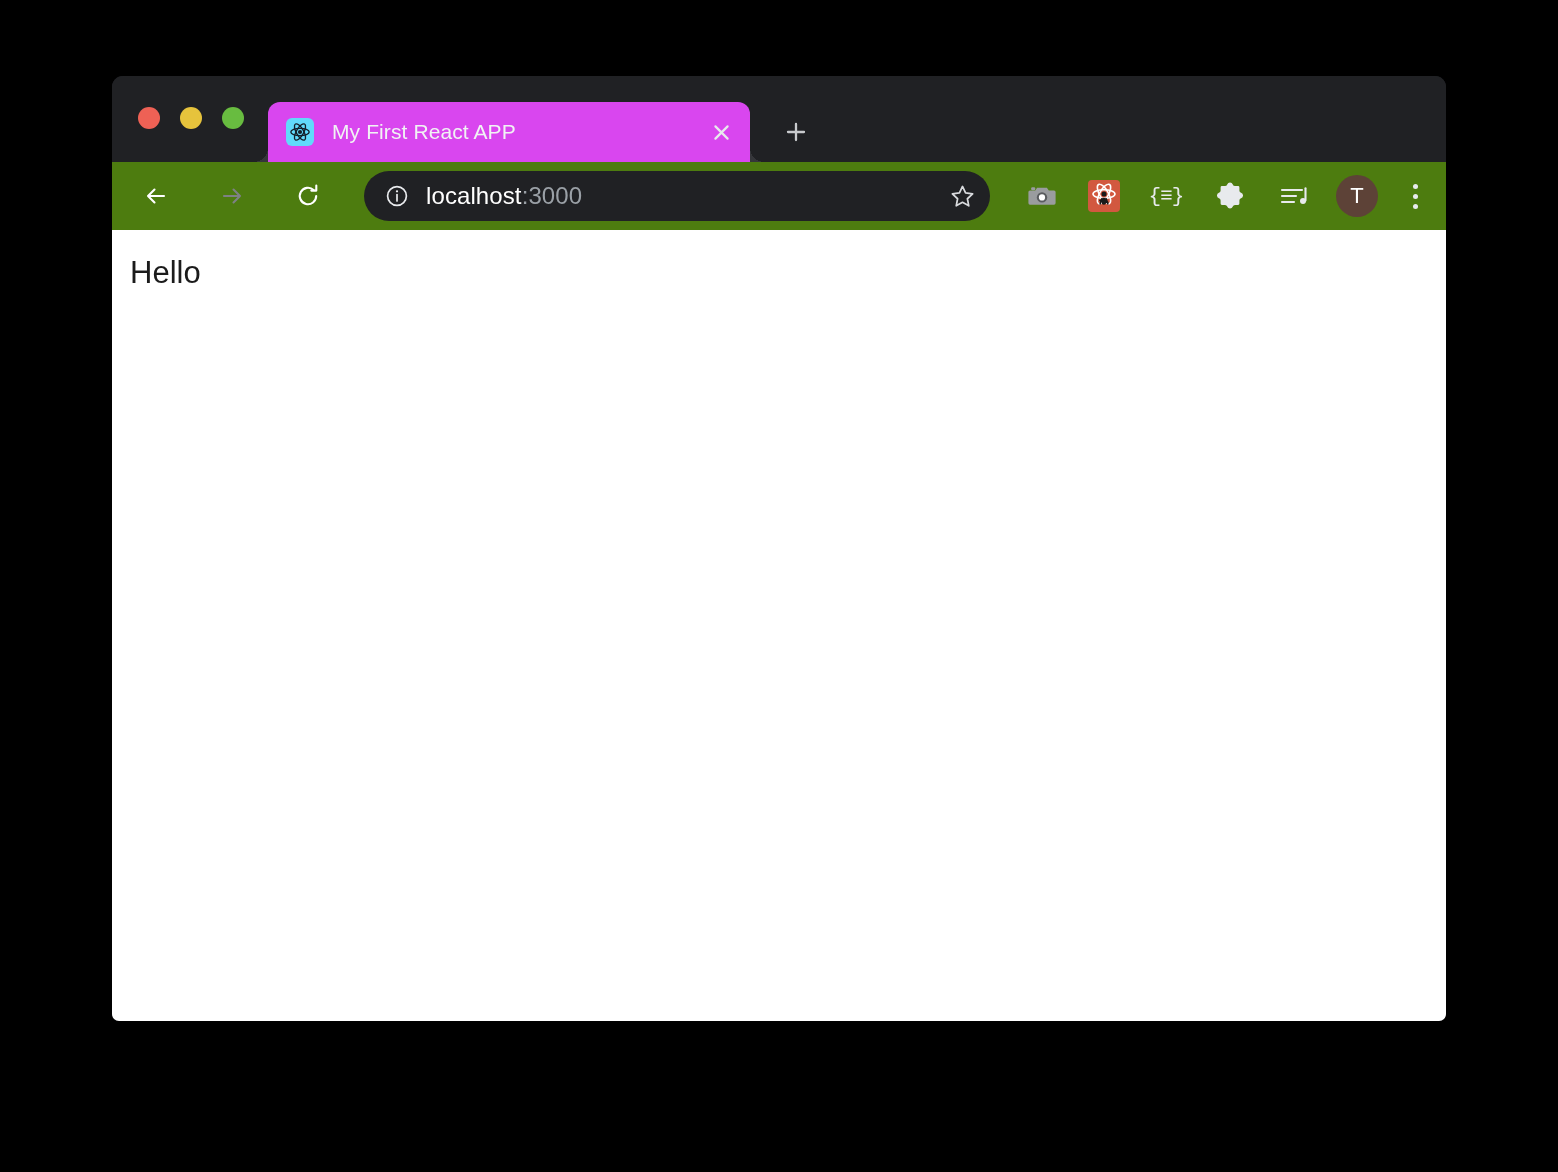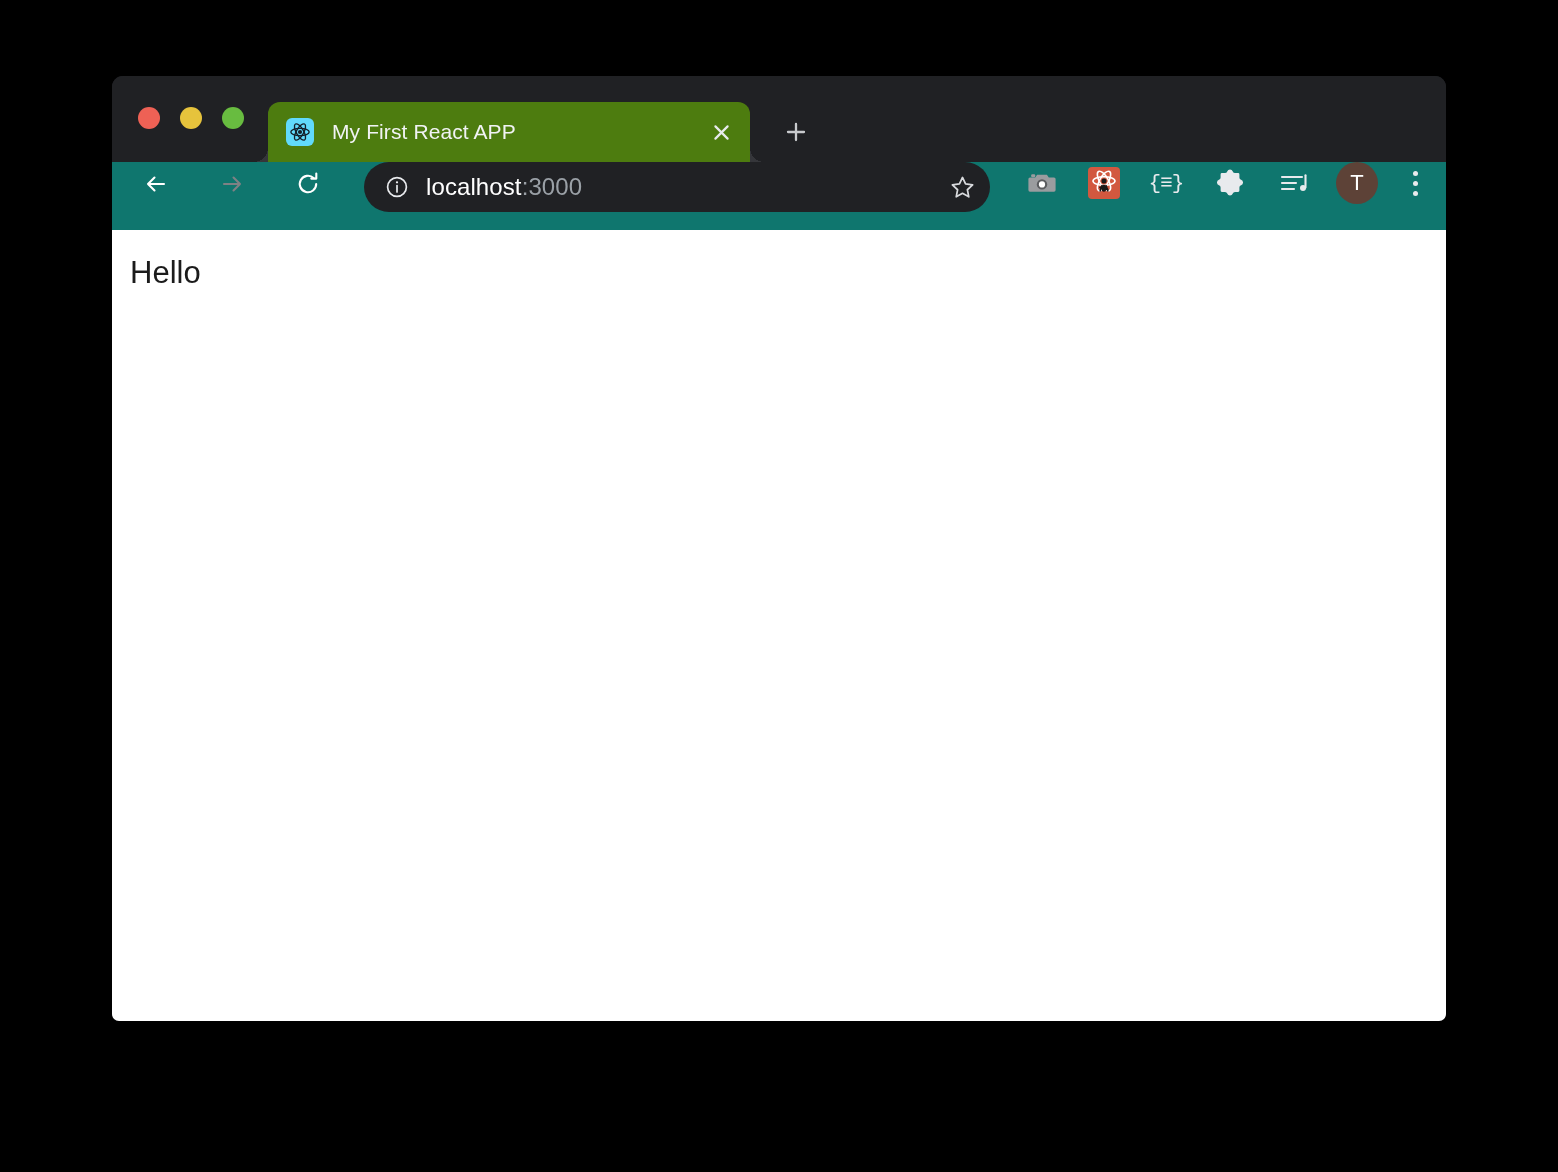--- a/index.html
+++ b/index.html
@@ -41,21 +41,21 @@
   .light{ width:22px; height:22px; border-radius:50%; }
   #light-close{ background:#ee6155; }
   #light-minimize{ background:#e6c33c; }
   #light-zoom{ background:#68bc40; }
 
   
   #tab-active{
     position:absolute;
     left:156px; top:26px;
     width:482px; height:60px;
-    background:#4d7c0f;
+    background:#d946ef;
     border-radius:12px 12px 0 0;
     display:flex;
     align-items:center;
     padding:0 14px 0 18px;
   }
   
   #tab-active::before,
   #tab-active::after{
     content:"";
     position:absolute;
@@ -100,23 +100,23 @@
     left:664px; top:36px;
     width:40px; height:40px;
     display:flex; align-items:center; justify-content:center;
     border-radius:50%;
   }
 
   
   #toolbar{
     height:68px;
     flex:0 0 68px;
-    background:#0f766e;
-    display:flex;
-    align-items:flex-start;
+    background:#4d7c0f;
+    display:flex;
+    align-items:center;
     padding:0 12px 0 22px;
     position:relative;
     gap:12px;
   }
   .nav-btn{
     width:44px; height:44px;
     display:flex; align-items:center; justify-content:center;
     border-radius:50%;
     flex:0 0 44px;
   }

